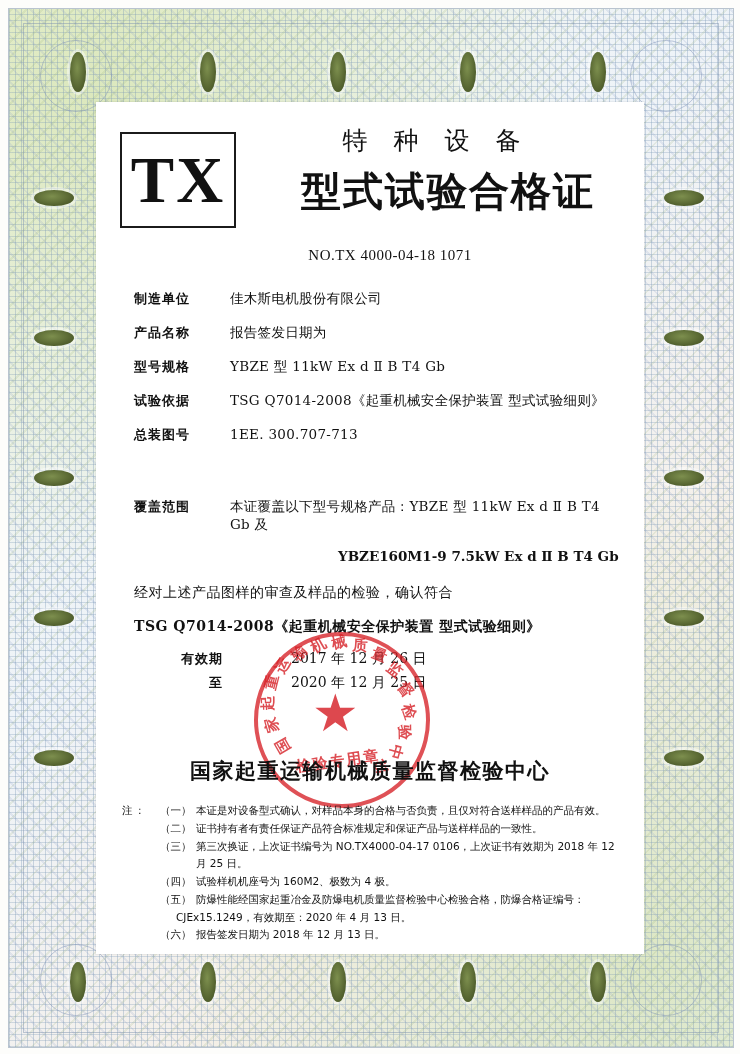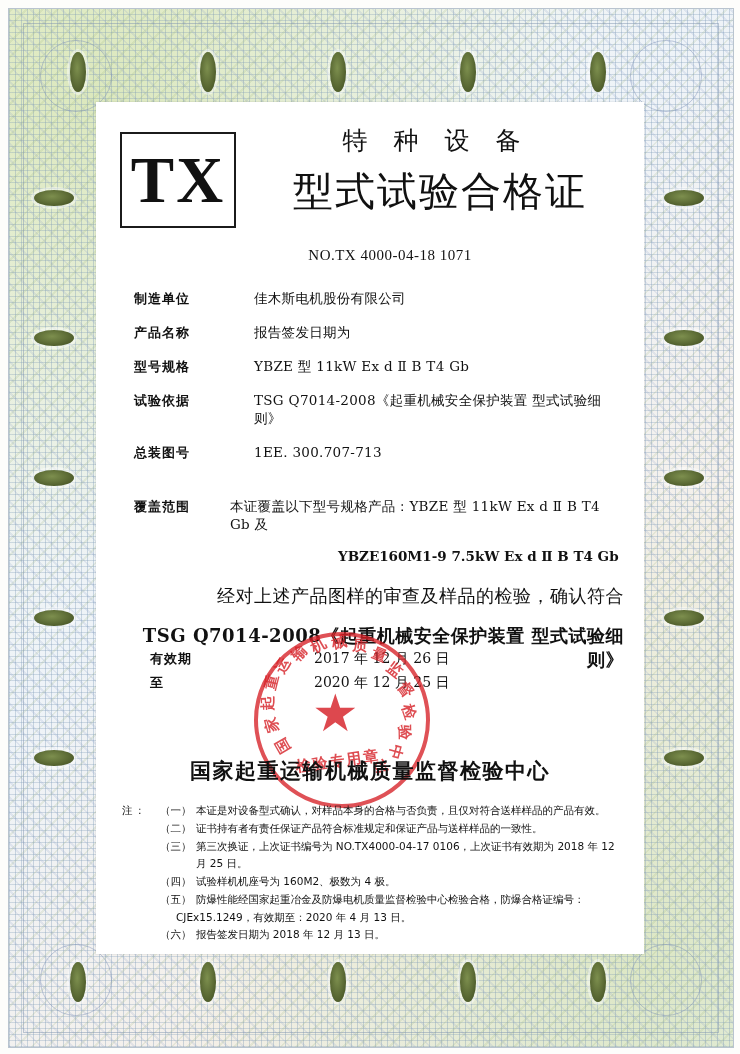--- a/index.html
+++ b/index.html
@@ -99,26 +99,26 @@
     left: 150px; top: 22px;
     width: 380px;
     text-align: center;
     font-family: "DejaVu Serif", serif;
     font-size: 25px;
     letter-spacing: 9px;
     color: #111;
   }
   .title-big {
     position: absolute;
-    left: 152px; top: 62px;
+    left: 160px; top: 62px;
     width: 384px;
     text-align: center;
     font-family: "DejaVu Serif", serif;
     font-size: 40px;
-    font-weight: normal;
+    font-weight: bold;
     letter-spacing: 2px;
     color: #111;
     white-space: nowrap;
   }
   .cert-no {
     position: absolute;
     left: 0; top: 145px;
     width: 548px;
     text-align: center;
     font-family: "Liberation Serif", serif;
@@ -131,21 +131,20 @@
   
   .fields {
     position: absolute;
     left: 38px; top: 188px;
     width: 480px;
   }
   .field-row {
     display: flex;
     align-items: baseline;
     margin-bottom: 16px;
-    gap: 24px;
   }
   .field-label {
     width: 96px;
     flex: 0 0 96px;
     font-family: "DejaVu Sans", sans-serif;
     font-size: 13px;
     font-weight: bold;
     color: #111;
     letter-spacing: 1px;
   }
@@ -172,36 +171,37 @@
   .coverage-line2 {
     margin-top: 14px;
     padding-left: 204px;
     font-family: "DejaVu Serif", serif;
     font-size: 13.5px;
     font-weight: bold;
     color: #111;
   }
   .center-line {
     margin-top: 20px;
-    text-align: right;
-    font-family: "DejaVu Serif", serif;
-    font-size: 18px;
+    text-align: left;
+    font-family: "DejaVu Serif", serif;
+    font-size: 14px;
     color: #111;
     letter-spacing: 0.5px;
   }
   .center-line.b {
     margin-top: 16px;
     font-weight: bold;
   }
 
   
   .validity {
     position: absolute;
-    left: 54px; top: 548px;
+    left: 31px; top: 548px;
     width: 480px;
+    text-align: right;
   }
   .validity-row {
     display: flex;
     align-items: baseline;
     margin-bottom: 6px;
   }
   .validity-label {
     width: 96px;
     flex: 0 0 96px;
     font-family: "DejaVu Sans", sans-serif;

